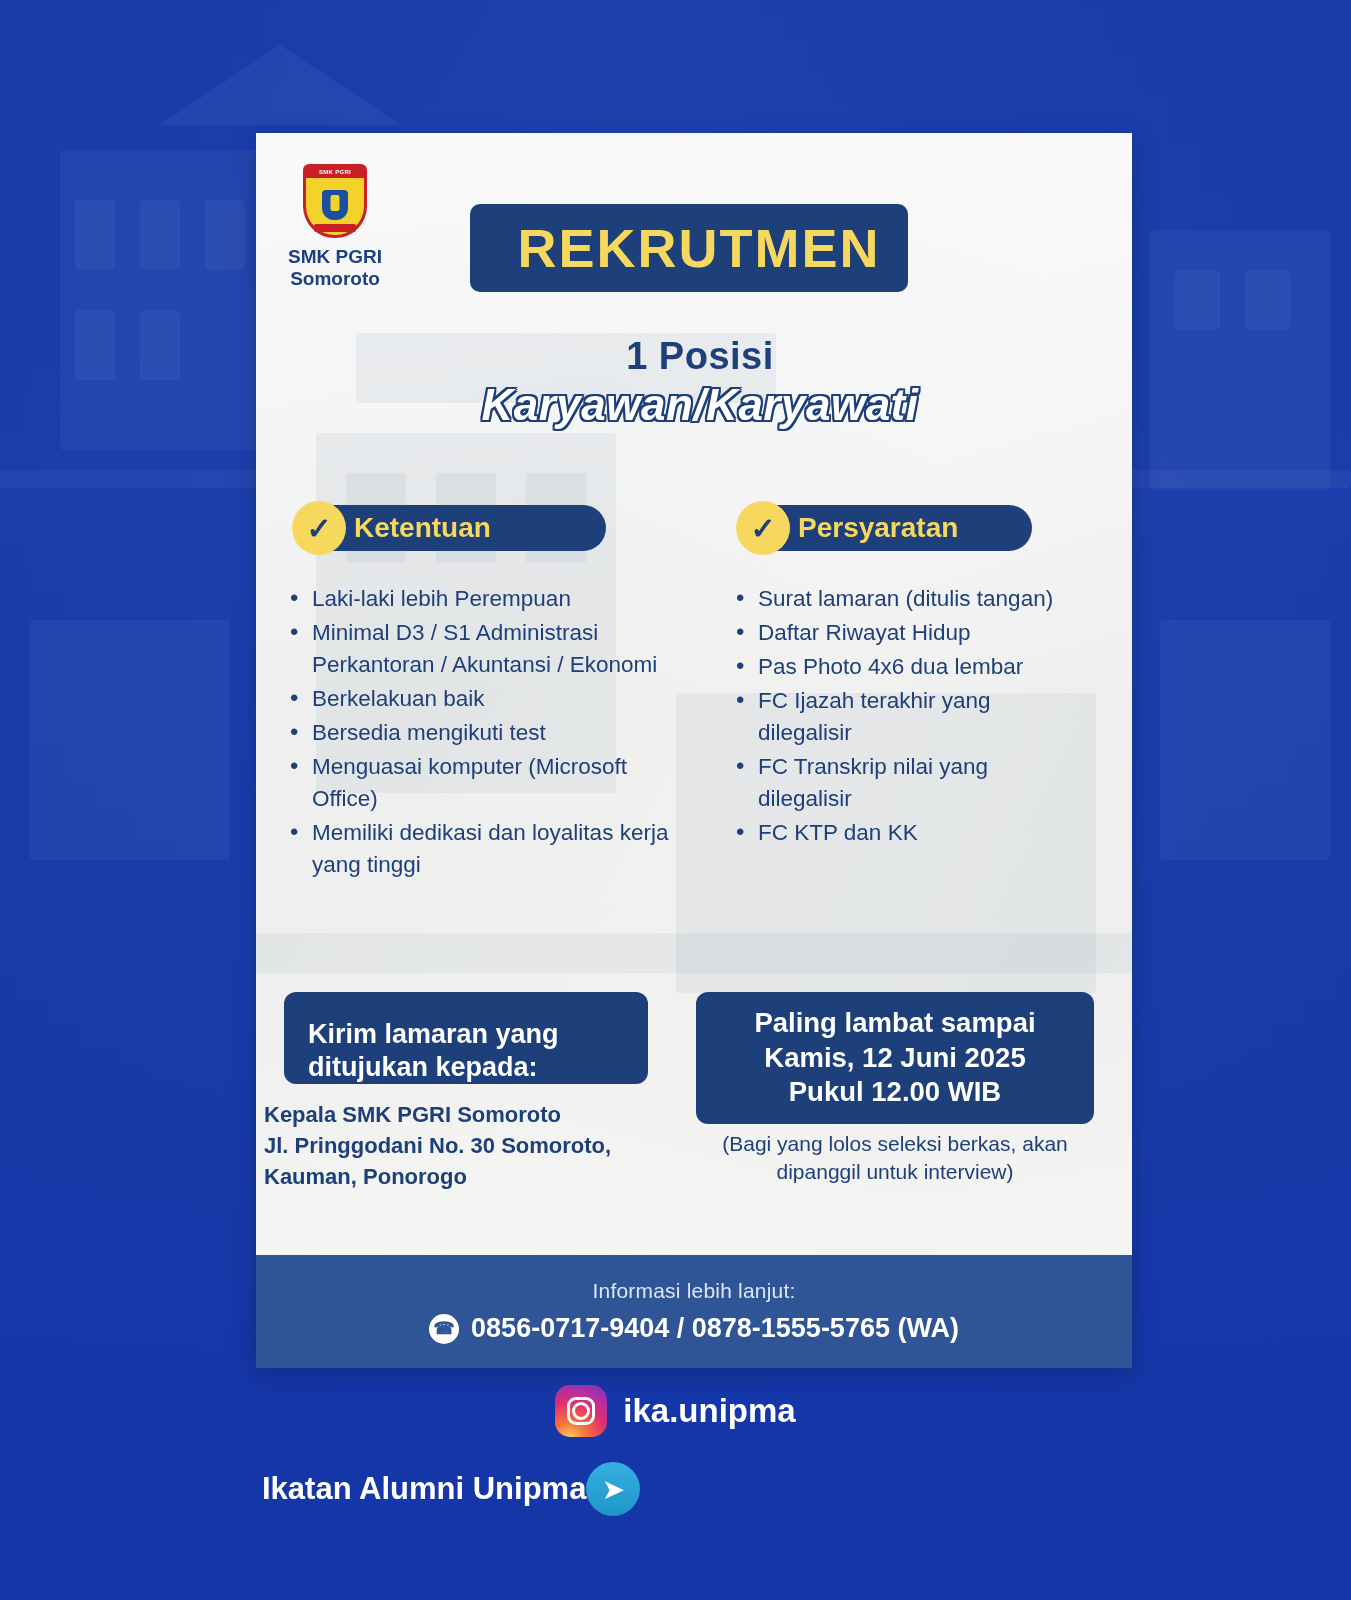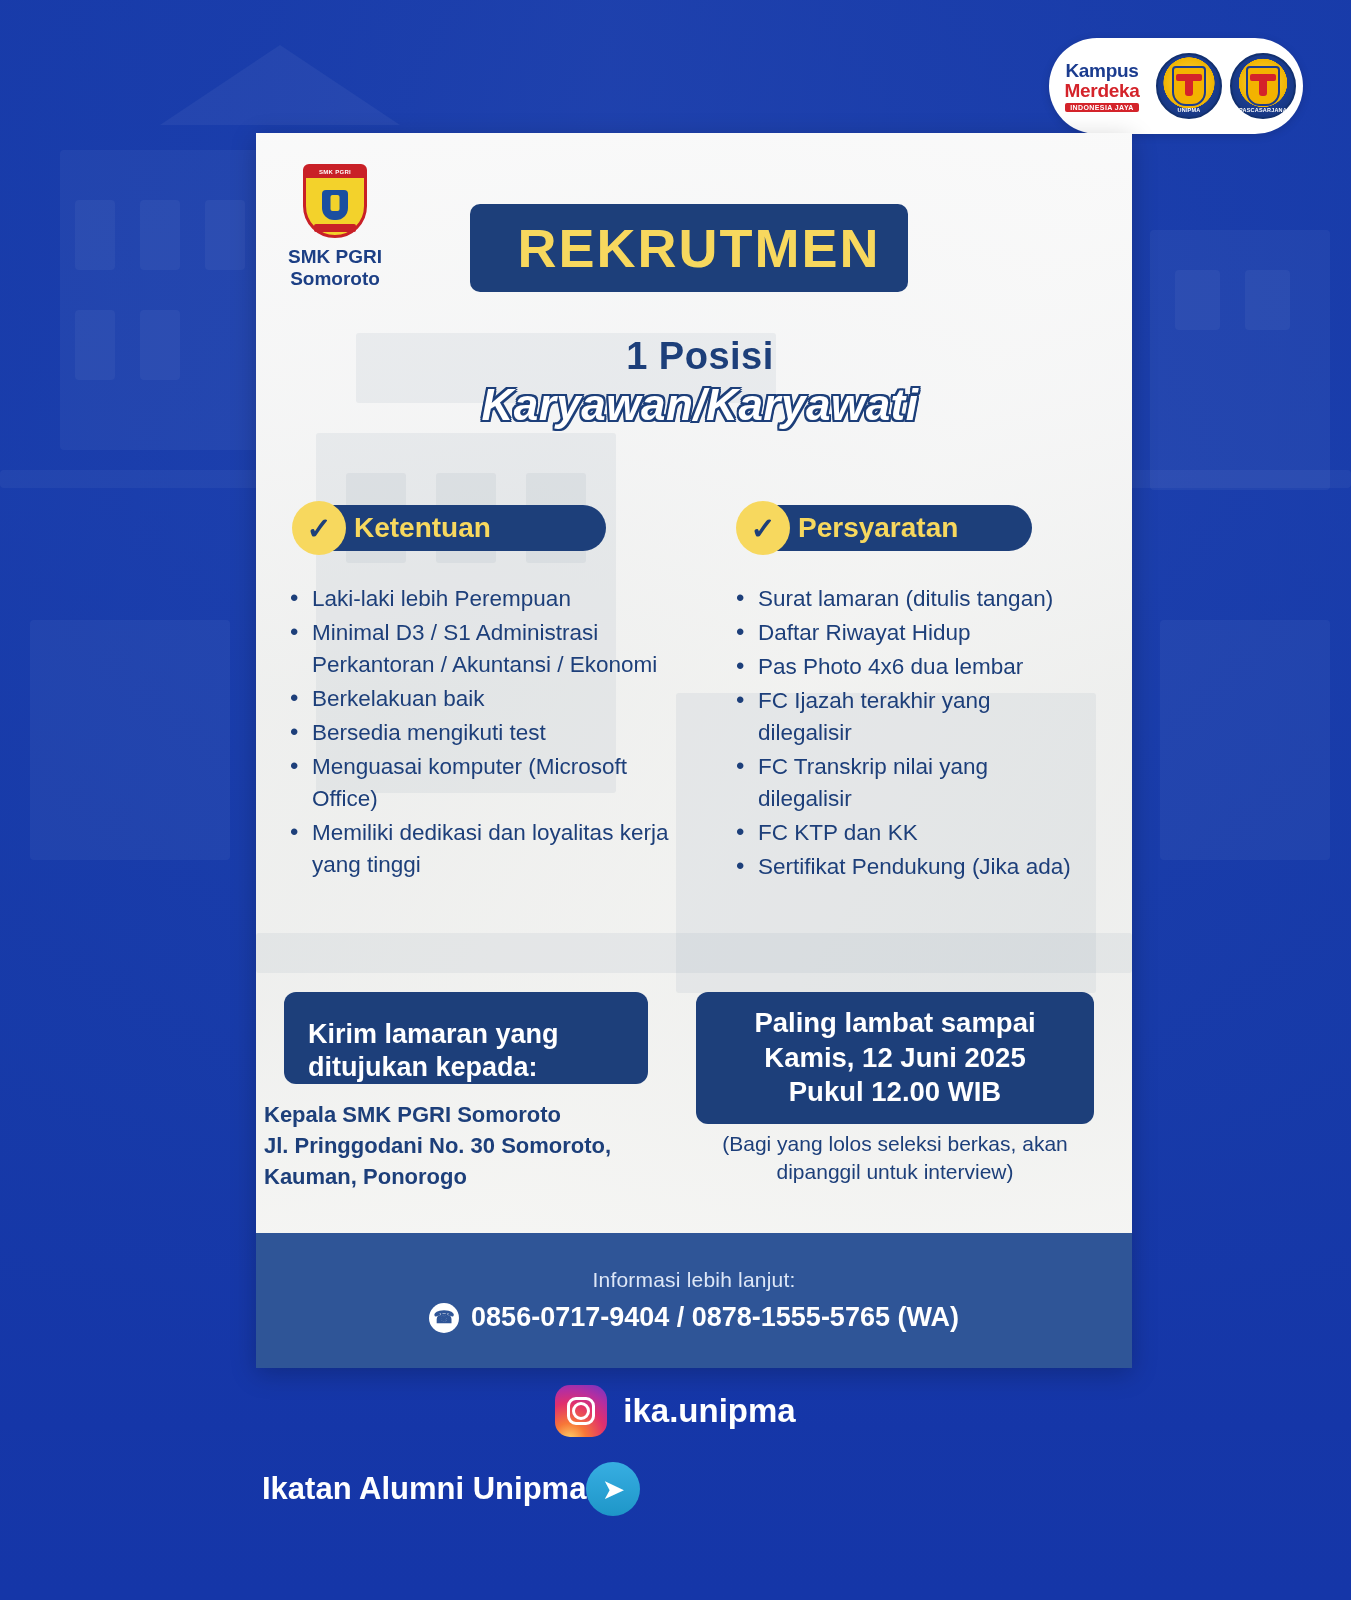--- a/index.html
+++ b/index.html
@@ -69,21 +69,21 @@
   .poster-photo-bg {
     position: absolute; inset: 0;
     background:
       linear-gradient(180deg, rgba(250,250,250,0.97) 0%, rgba(248,248,248,0.90) 22%, rgba(244,244,242,0.84) 45%, rgba(243,243,241,0.88) 70%, rgba(246,246,244,0.97) 92%),
       linear-gradient(120deg, #dfe2e4 0%, #cfd4d8 30%, #e3e6e7 55%, #cdd2d6 80%, #dfe3e6 100%);
   }
   .poster-ghost {
     position:absolute; background: rgba(150,160,175,0.13); border-radius:3px;
   }
   .poster-footer {
-    position: absolute; left: 0; bottom: 0; width: 100%; height: 135px;
+    position: absolute; left: 0; bottom: 0; width: 100%; height: 113px;
     background: #2f5597;
     display: flex; flex-direction: column; align-items: center; justify-content: center;
     gap: 10px;
   }
   .footer-info { color: #dde7f7; font-size: 21px; letter-spacing: 0.2px; }
   .footer-phone { color: #ffffff; font-size: 27px; font-weight: bold; display: flex; align-items: center; gap: 12px; }
   .phone-icon {
     width: 30px; height: 30px; border-radius: 50%; background: #ffffff;
     display: inline-flex; align-items: center; justify-content: center;
     color: #2f5597; font-size: 17px;
@@ -208,39 +208,20 @@
     <div class="bg-shape" style="left:75px; top:310px; width:40px; height:70px;"></div>
     <div class="bg-shape" style="left:140px; top:310px; width:40px; height:70px;"></div>
     <div class="bg-shape" style="left:1150px; top:230px; width:180px; height:260px;"></div>
     <div class="bg-shape" style="left:1175px; top:270px; width:45px; height:60px;"></div>
     <div class="bg-shape" style="left:1245px; top:270px; width:45px; height:60px;"></div>
     <div class="bg-shape" style="left:0px; top:470px; width:1351px; height:18px;"></div>
     <div class="bg-shape" style="left:30px; top:620px; width:200px; height:240px;"></div>
     <div class="bg-shape" style="left:1160px; top:620px; width:170px; height:240px;"></div>
   </div>
 
-  <div class="logo-pill">
-    <div class="km-logo">
-      <span class="km-line1">Kampus</span>
-      <span class="km-line2">Merdeka</span>
-      <span class="km-line3">INDONESIA JAYA</span>
-    </div>
-    <div class="seal seal-unipma">
-      <div class="seal-inner">
-          <div class="seal-cap"></div>
-        </div>
-      <span class="seal-label">UNIPMA</span>
-    </div>
-    <div class="seal seal-pascasarjana">
-      <div class="seal-inner">
-          <div class="seal-cap"></div>
-        </div>
-      <span class="seal-label">PASCASARJANA</span>
-    </div>
-  </div>
 
   <div class="poster">
     <div class="poster-photo-bg">
       <div class="poster-ghost" style="left:60px; top:300px; width:300px; height:360px;"></div>
       <div class="poster-ghost" style="left:90px; top:340px; width:60px; height:90px;"></div>
       <div class="poster-ghost" style="left:180px; top:340px; width:60px; height:90px;"></div>
       <div class="poster-ghost" style="left:270px; top:340px; width:60px; height:90px;"></div>
       <div class="poster-ghost" style="left:100px; top:200px; width:420px; height:70px;"></div>
       <div class="poster-ghost" style="left:420px; top:560px; width:420px; height:300px;"></div>
       <div class="poster-ghost" style="left:0px; top:800px; width:876px; height:40px;"></div>
@@ -293,21 +274,20 @@
     <span class="check-badge">✓</span>
     <span class="sec-head-text">Persyaratan</span>
   </div>
   <ul class="list" id="list-persyaratan">
     <li>Surat lamaran (ditulis tangan)</li>
     <li>Daftar Riwayat Hidup</li>
     <li>Pas Photo 4x6 dua lembar</li>
     <li>FC Ijazah terakhir yang dilegalisir</li>
     <li>FC Transkrip nilai yang dilegalisir</li>
     <li>FC KTP dan KK</li>
-    <li>Sertifikat Pendukung (Jika ada)</li>
   </ul>
 
   <div class="kirim-box">
     <div>Kirim lamaran yang</div>
     <div>ditujukan kepada:</div>
   </div>
   <div class="kirim-addr">
     <div>Kepala SMK PGRI Somoroto</div>
     <div>Jl. Pringgodani No. 30 Somoroto,</div>
     <div>Kauman, Ponorogo</div>

